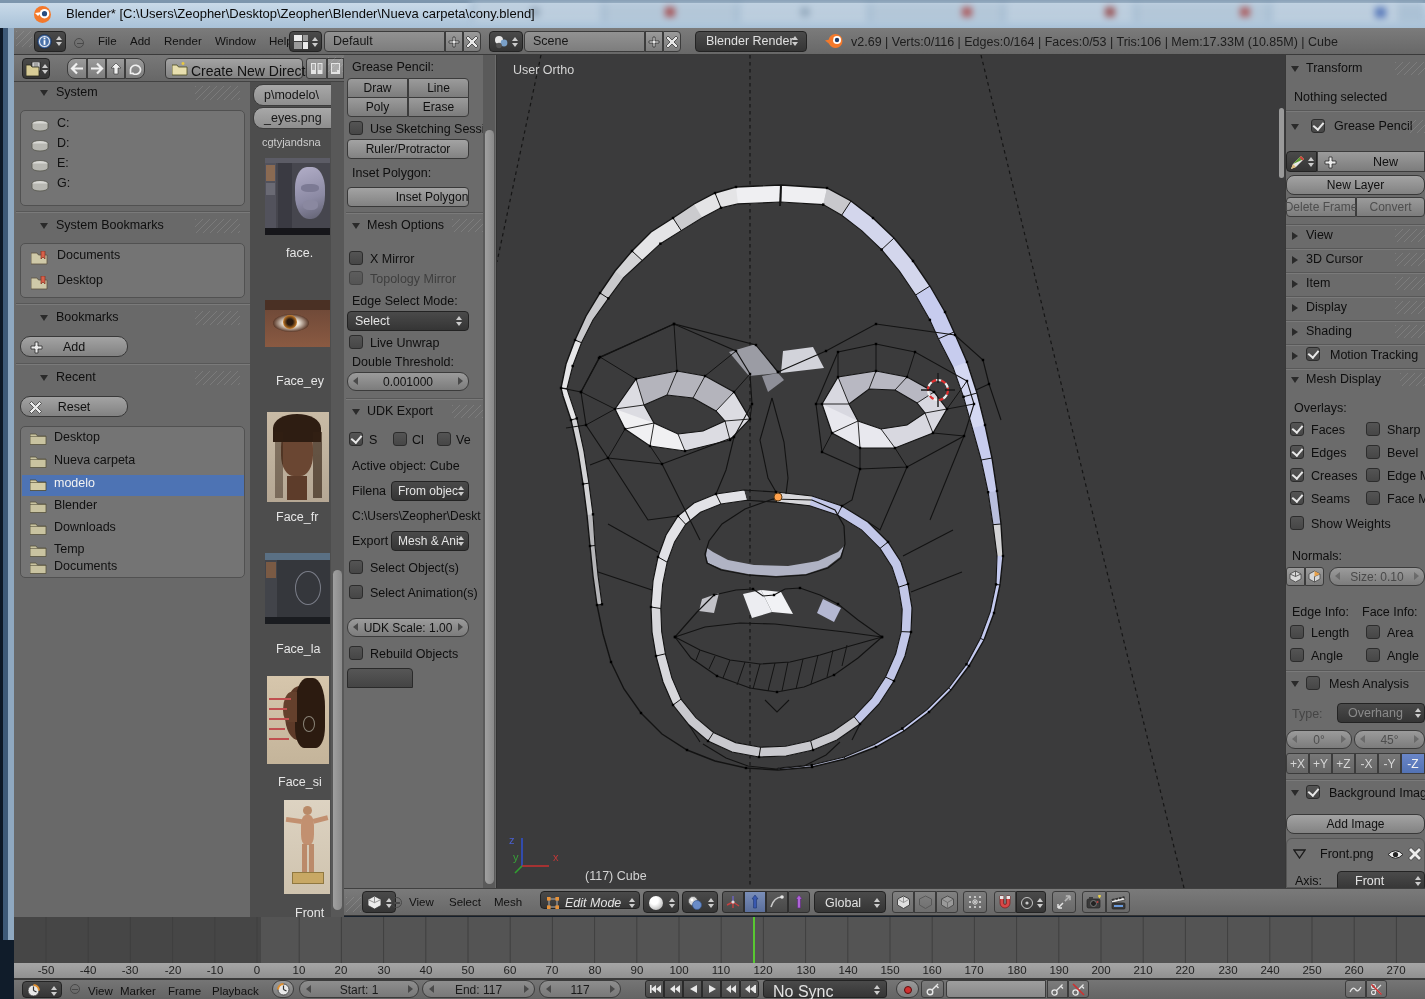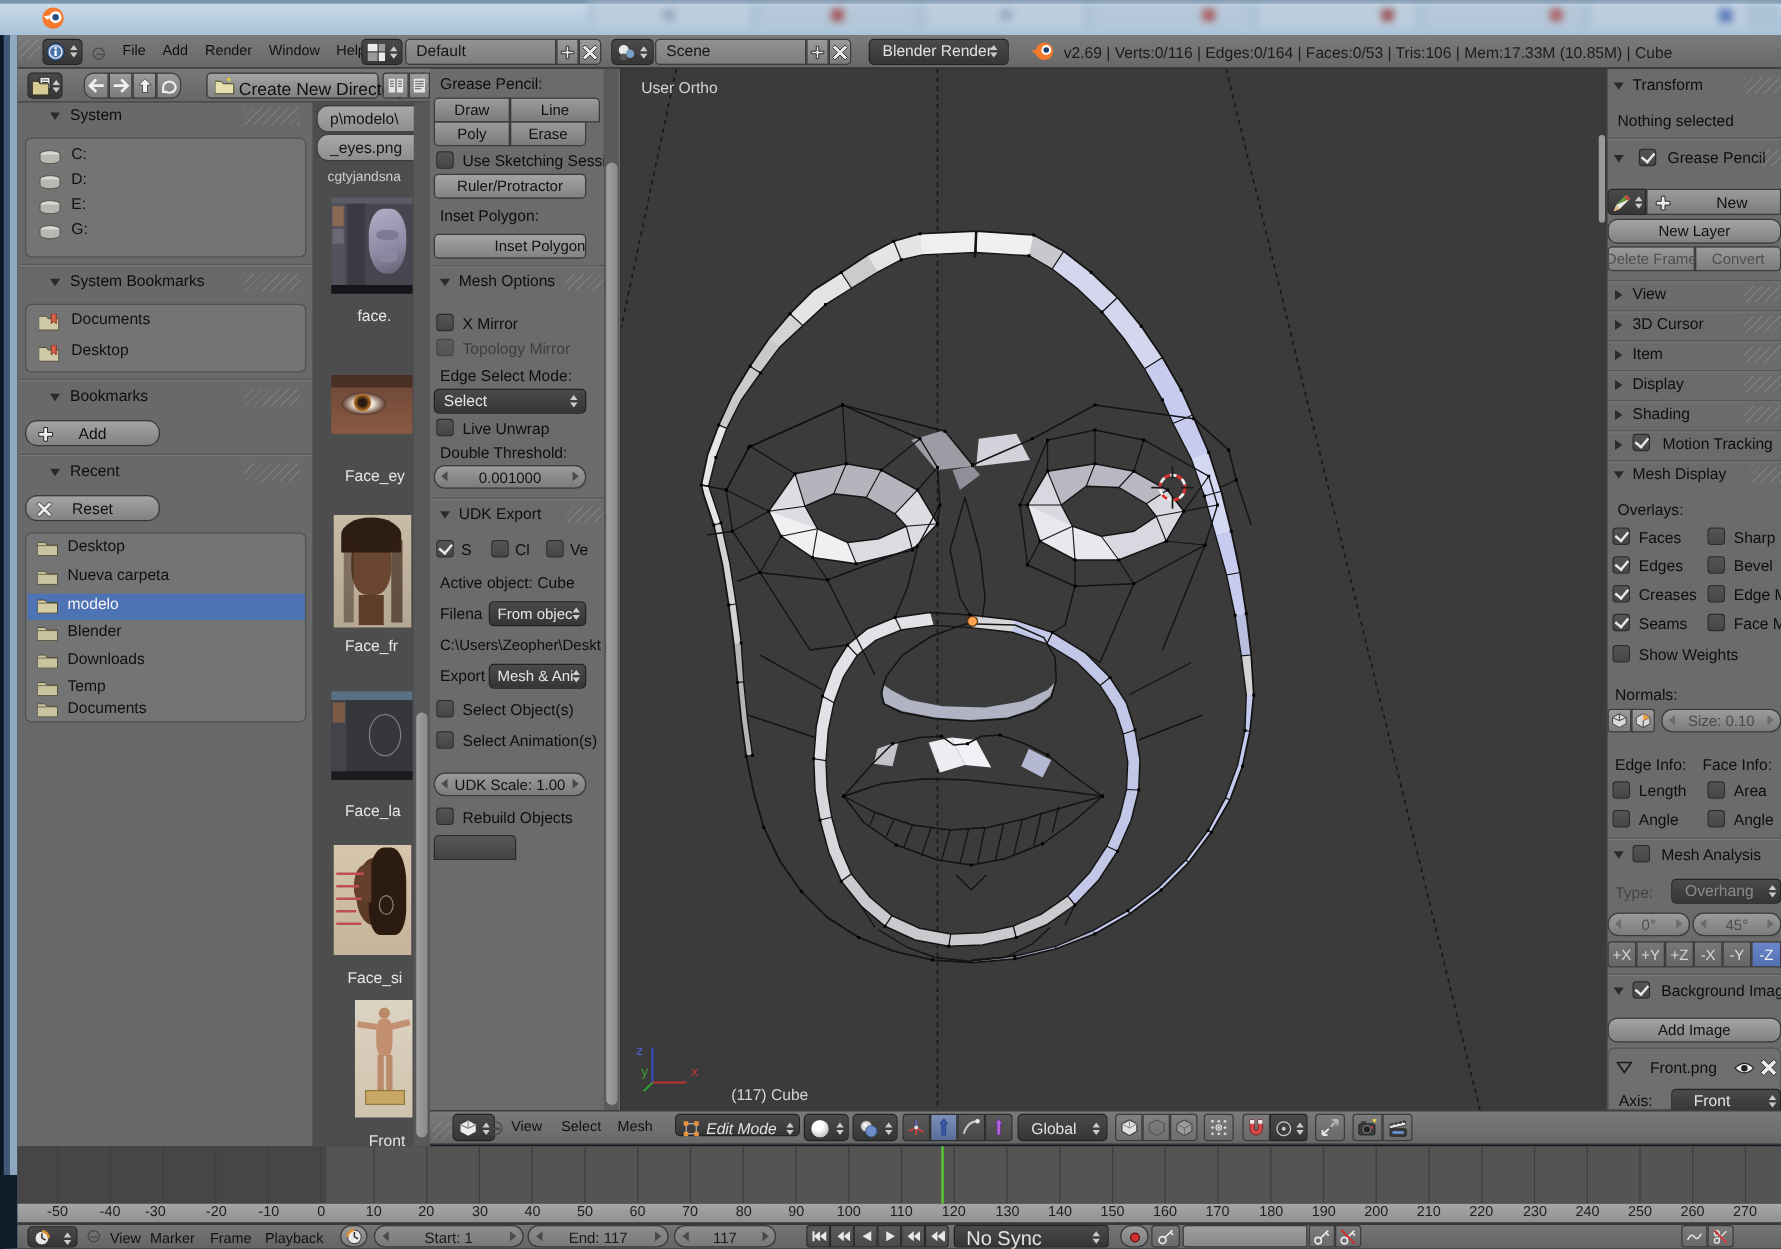--- a/index.html
+++ b/index.html
@@ -44,20 +44,21 @@
       <div class="abs" style="left:635px;top:7px;width:10px;height:10px;background:#933c3c;"></div>
       <div class="abs" style="left:770px;top:7px;width:10px;height:10px;background:#a84848;"></div>
       <div class="abs" style="left:905px;top:7px;width:11px;height:11px;background:#4a6cb4;"></div>
     </div>
     <svg class="abs" style="left:33px;top:5px;" width="19" height="19" viewBox="0 0 19 19">
       <circle cx="9.5" cy="9.5" r="8.5" fill="#f4792b"></circle>
       <circle cx="11.5" cy="8.7" r="4.8" fill="#fff"></circle>
       <circle cx="11.5" cy="8.7" r="2.6" fill="#2a4d80"></circle>
       <path d="M2 8 L9 7 L5 11 Z" fill="#fff"></path>
     </svg>
+    <div class="txt" style="left:66px;top:6px;font-size:13px;color:#0a0a0a;">Blender* [C:\Users\Zeopher\Desktop\Zeopher\Blender\Nueva carpeta\cony.blend]</div>
   </div>
 
   <div class="abs" style="left:0;top:28px;width:3px;height:971px;background:#0d1826;"></div>
   <div class="abs" style="left:3px;top:28px;width:5px;height:971px;background:#3e5a78;"></div>
   <div class="abs" style="left:8px;top:28px;width:6px;height:971px;background:#8fa8c0;"></div>
   <div class="abs" style="left:0;top:940px;width:14px;height:59px;background:#101c2a;"></div>
 
   <div class="abs" id="infobar" style="left:14px;top:28px;width:1411px;height:27px;background:linear-gradient(#7b7b7b,#686868);border-bottom:1px solid #3a3a3a;">
     <div class="hatch" style="left:2px;top:3px;width:16px;height:16px;"></div>
     <div class="dd" style="left:20px;top:3px;width:32px;height:21px;"></div>
@@ -355,21 +356,21 @@
   <div class="txt" style="left:295px;top:906px;font-size:12.5px;color:#e6e6e6;">Front</div>
 
   <div class="abs" style="left:331px;top:82px;width:13px;height:835px;background:#585858;"></div>
   <div class="abs" style="left:333px;top:570px;width:9px;height:340px;background:linear-gradient(90deg,#a0a0a0,#8a8a8a);border-radius:5px;"></div>
   </div>
 
   <div class="abs" id="toolshelf" style="left:344px;top:55px;width:153px;height:833px;background:#6b6b6b;border-right:1px solid #323232;"></div>
   <div id="toolshelfcontent">
   <div class="txt" style="left:352px;top:60px;font-size:12.5px;color:#0e0e0e;">Grease Pencil:</div>
   <div class="btn2" style="left:347px;top:78px;width:61px;height:20px;border-radius:4px 0 0 0;">Draw</div>
-  <div class="btn2" style="left:408px;top:78px;width:72px;height:20px;border-radius:0 4px 0 0;">Line</div>
+  <div class="btn2" style="left:408px;top:78px;width:61px;height:20px;border-radius:0 4px 0 0;">Line</div>
   <div class="btn2" style="left:347px;top:97px;width:61px;height:20px;border-radius:0 0 0 4px;">Poly</div>
   <div class="btn2" style="left:408px;top:97px;width:61px;height:20px;border-radius:0 0 4px 0;">Erase</div>
   <div class="chk" style="left:349px;top:121px;"></div>
   <div class="txt" style="left:370px;top:122px;font-size:12.5px;color:#0e0e0e;">Use Sketching Sessi</div>
   <div class="btn" style="left:347px;top:139px;width:122px;height:20px;">Ruler/Protractor</div>
   <div class="txt" style="left:352px;top:166px;font-size:12.5px;color:#0e0e0e;">Inset Polygon:</div>
   <div class="btn" style="left:347px;top:187px;width:122px;height:20px;padding-left:48px;">Inset Polygon</div>
   <div class="sep" style="left:346px;top:212px;width:146px;"></div>
   <div class="tri-d" style="left:352px;top:223px;border-top-color:#2a2a2a;"></div>
   <div class="txt" style="left:367px;top:218px;font-size:12.5px;color:#0e0e0e;">Mesh Options</div>
@@ -1049,21 +1050,21 @@
         <line x1="1227.6" y1="0" x2="1227.6" y2="46" stroke="#3f3f3f" stroke-width="1"></line>
         <line x1="1269.8" y1="0" x2="1269.8" y2="46" stroke="#3f3f3f" stroke-width="1"></line>
         <line x1="1312.0" y1="0" x2="1312.0" y2="46" stroke="#3f3f3f" stroke-width="1"></line>
         <line x1="1354.2" y1="0" x2="1354.2" y2="46" stroke="#3f3f3f" stroke-width="1"></line>
         <line x1="1396.4" y1="0" x2="1396.4" y2="46" stroke="#3f3f3f" stroke-width="1"></line>
       </svg>
     <div class="abs" style="left:753px;top:917px;width:2px;height:46px;background:#58c832;"></div>
     <div class="abs" style="left:14px;top:963px;width:1411px;height:15px;background:linear-gradient(#a6a6a6,#909090);" id="tlnums"></div>
       <div class="txt" style="left:32px;top:964px;width:28px;text-align:center;font-size:11.5px;color:#1e1e1e;">-50</div>
       <div class="txt" style="left:74px;top:964px;width:28px;text-align:center;font-size:11.5px;color:#1e1e1e;">-40</div>
-      <div class="txt" style="left:116px;top:964px;width:28px;text-align:left;font-size:11.5px;color:#1e1e1e;">-30</div>
+      <div class="txt" style="left:116px;top:964px;width:28px;text-align:center;font-size:11.5px;color:#1e1e1e;">-30</div>
       <div class="txt" style="left:159px;top:964px;width:28px;text-align:center;font-size:11.5px;color:#1e1e1e;">-20</div>
       <div class="txt" style="left:201px;top:964px;width:28px;text-align:center;font-size:11.5px;color:#1e1e1e;">-10</div>
       <div class="txt" style="left:243px;top:964px;width:28px;text-align:center;font-size:11.5px;color:#1e1e1e;">0</div>
       <div class="txt" style="left:285px;top:964px;width:28px;text-align:center;font-size:11.5px;color:#1e1e1e;">10</div>
       <div class="txt" style="left:327px;top:964px;width:28px;text-align:center;font-size:11.5px;color:#1e1e1e;">20</div>
       <div class="txt" style="left:370px;top:964px;width:28px;text-align:center;font-size:11.5px;color:#1e1e1e;">30</div>
       <div class="txt" style="left:412px;top:964px;width:28px;text-align:center;font-size:11.5px;color:#1e1e1e;">40</div>
       <div class="txt" style="left:454px;top:964px;width:28px;text-align:center;font-size:11.5px;color:#1e1e1e;">50</div>
       <div class="txt" style="left:496px;top:964px;width:28px;text-align:center;font-size:11.5px;color:#1e1e1e;">60</div>
       <div class="txt" style="left:538px;top:964px;width:28px;text-align:center;font-size:11.5px;color:#1e1e1e;">70</div>

